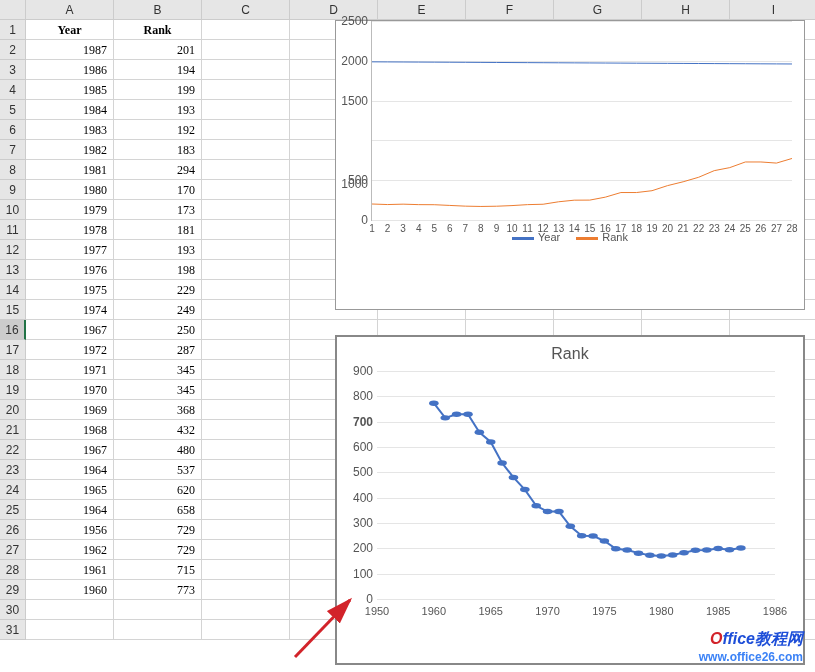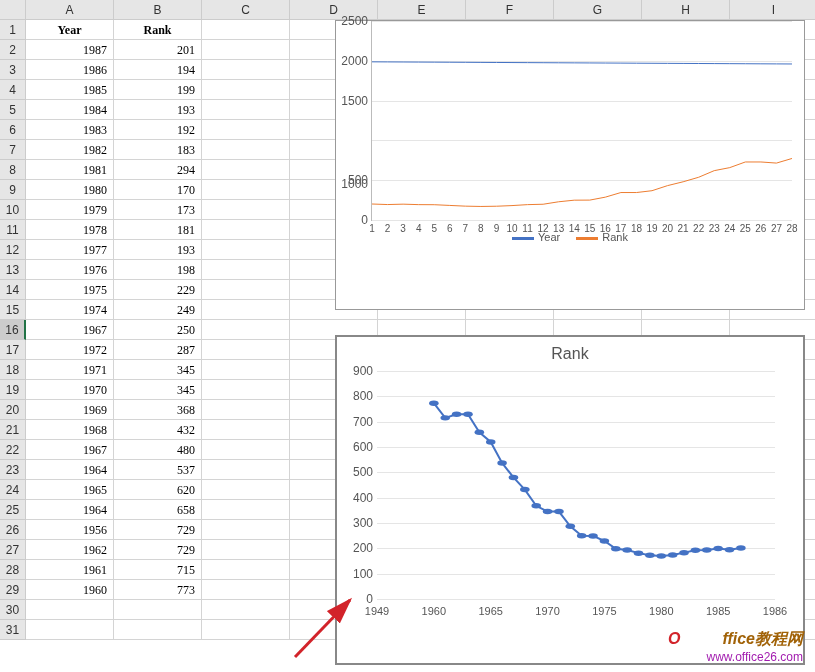--- a/index.html
+++ b/index.html
@@ -25,22 +25,22 @@
 .xtick { position: absolute; top: 100%; transform: translateX(-50%); padding-top: 3px; font-size: 10px; color: #555; }
 .xtick2 { position: absolute; top: 100%; transform: translateX(-50%); padding-top: 6px; font-size: 11px; color: #555; }
 .gl { position: absolute; left: 0; right: 0; border-top: 1px solid #e5e5e5; }
 .legend { display: flex; justify-content: center; gap: 16px; padding: 6px; font-size: 11px; color: #555; }
 .lswatch { display: inline-block; width: 22px; height: 3px; vertical-align: middle; margin-right: 4px; }
 svg { position: absolute; left: 0; top: 0; width: 100%; height: 100%; overflow: visible; }
 .arrow { position: absolute; left: 290px; top: 595px; }
 .watermark { position: absolute; right: 12px; bottom: 8px; text-align: right; }
 .watermark .t1 { font-size: 16px; font-weight: bold; font-style: italic; }
 .watermark .t1 .o { color: #d2232a; }
-.watermark .t1 .b { color: #a16207; padding-left: 42px; }
-.watermark .t2 { font-size: 12px; color: #a21caf; font-weight: normal; }
+.watermark .t1 .b { color: #1d4ed8; }
+.watermark .t2 { font-size: 12px; color: #3b82f6; font-weight: bold; }
 </style>
 </head>
 <body>
 
 <div class="sheet">
   <div>
     <div class="corner"></div>
     <div id="rowhdrs">
         <div class="rh">1</div>
         <div class="rh">2</div>
@@ -497,26 +497,26 @@
       <div class="ytick" style="top: 77.7778%; text-align: center;">200</div>
       <div class="gl" style="top: 66.6667%;"></div>
       <div class="ytick" style="top: 66.6667%; text-align: right;">300</div>
       <div class="gl" style="top: 55.5556%;"></div>
       <div class="ytick" style="top: 55.5556%;">400</div>
       <div class="gl" style="top: 44.4444%;"></div>
       <div class="ytick" style="top: 44.4444%;">500</div>
       <div class="gl" style="top: 33.3333%;"></div>
       <div class="ytick" style="top: 33.3333%;">600</div>
       <div class="gl" style="top: 22.2222%;"></div>
-      <div class="ytick" style="top: 22.2222%;">700</div>
+      <div class="ytick" style="top: 22.2222%; font-weight: bold;">700</div>
       <div class="gl" style="top: 11.1111%;"></div>
       <div class="ytick" style="top: 11.1111%;">800</div>
       <div class="gl" style="top: 0%;"></div>
       <div class="ytick" style="top: 0%; margin-left: 45px;">900</div>
-      <div class="xtick2" style="left: 0%;">1949</div>
+      <div class="xtick2" style="left: 0%;">1950</div>
       <div class="xtick2" style="left: 14.2857%;">1960</div>
       <div class="xtick2" style="left: 28.5714%;">1965</div>
       <div class="xtick2" style="left: 42.8571%;">1970</div>
       <div class="xtick2" style="left: 57.1429%;">1975</div>
       <div class="xtick2" style="left: 71.4286%;">1980</div>
       <div class="xtick2" style="left: 85.7143%;">1985</div>
       <div class="xtick2" style="left: 100%;">1986</div>
       <svg viewBox="0 0 100 100" preserveAspectRatio="none">
         <polyline points="14.285714285714285,14.111111111111114 17.142857142857142,20.555555555555557 20,19 22.857142857142858,19 25.71428571428571,26.888888888888886 28.57142857142857,31.111111111111114 31.428571428571427,40.33333333333333 34.285714285714285,46.666666666666664 37.142857142857146,52 40,59.11111111111111 42.857142857142854,61.666666666666664 45.714285714285715,61.666666666666664 48.57142857142857,68.11111111111111 51.42857142857142,72.22222222222223 54.285714285714285,72.33333333333333 57.14285714285714,74.55555555555556 60,78 62.857142857142854,78.55555555555556 65.71428571428571,79.88888888888889 68.57142857142857,80.77777777777777 71.42857142857143,81.11111111111111 74.28571428571429,80.66666666666667 77.14285714285715,79.66666666666667 80,78.66666666666666 82.85714285714286,78.55555555555556 85.71428571428571,77.88888888888889 88.57142857142857,78.44444444444444 91.42857142857143,77.66666666666667" fill="none" stroke="#4472C4" stroke-width="2" vector-effect="non-scaling-stroke"></polyline>
         <circle cx="14.285714285714285" cy="14.111111111111114" r="1.2" fill="#4472C4" vector-effect="non-scaling-stroke"></circle>

